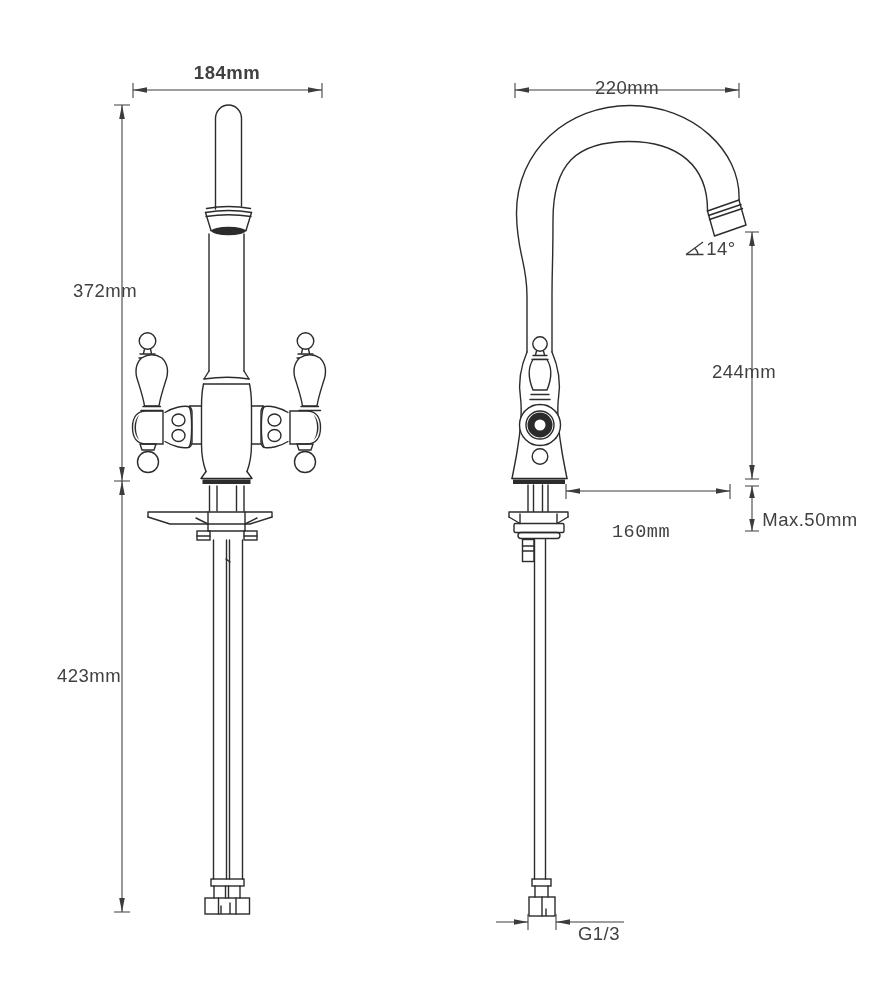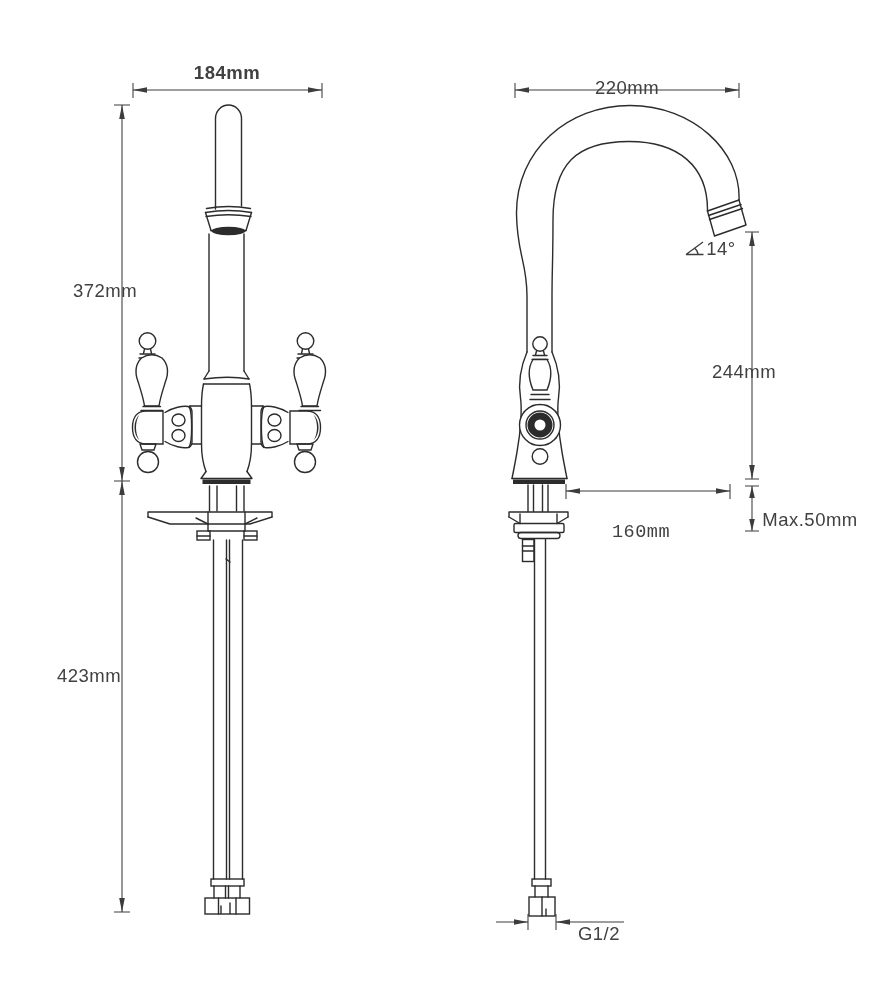--- a/index.html
+++ b/index.html
@@ -211,15 +211,15 @@
   <div class="dim-label" style="left:627px;top:88px;">220mm</div>
 
   <div class="dim-label" style="left:721px;top:249px;">14°</div>
 
   <div class="dim-label" style="left:744px;top:356px;margin-top:16px;">244mm</div>
 
   <div class="dim-label" style="left:641px;top:532px;font-family:Liberation Mono, monospace;">160mm</div>
 
   <div class="dim-label" style="left:810px;top:520px;">Max.50mm</div>
 
-  <div class="dim-label" style="left:599px;top:934px;">G1/2</div>
+  <div class="dim-label" style="left:599px;top:934px;">G1/3</div>
 
 </div>
 
 </body></html>

